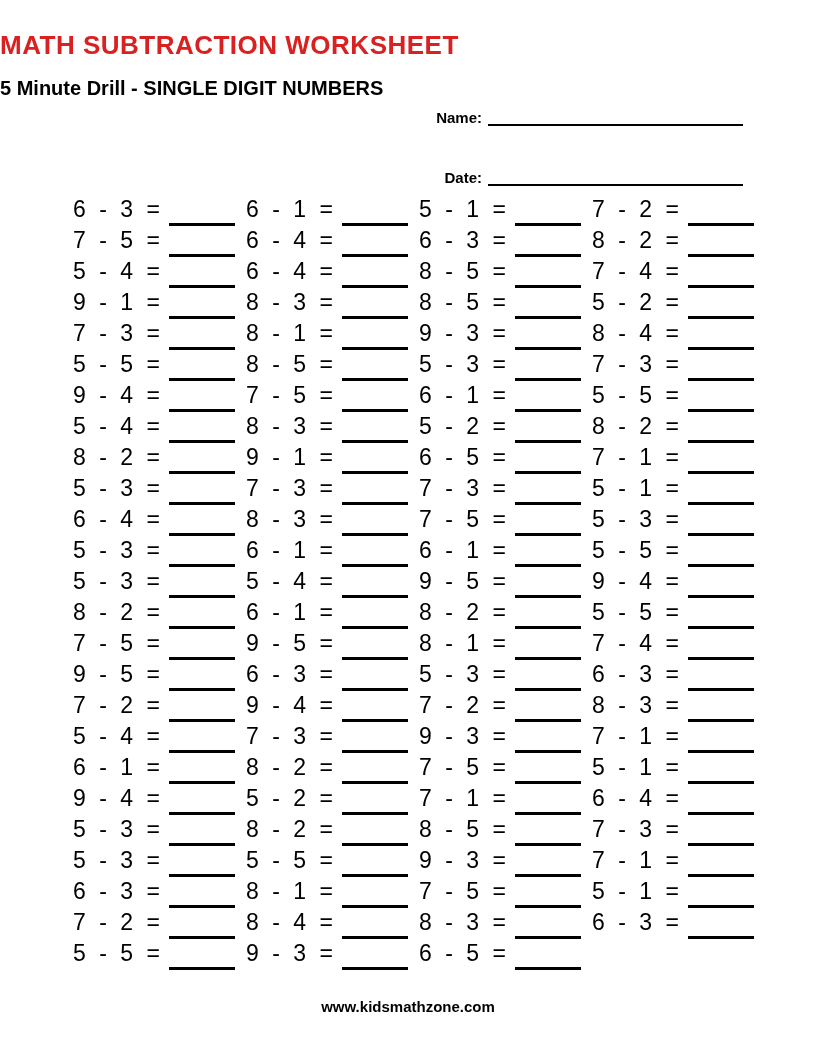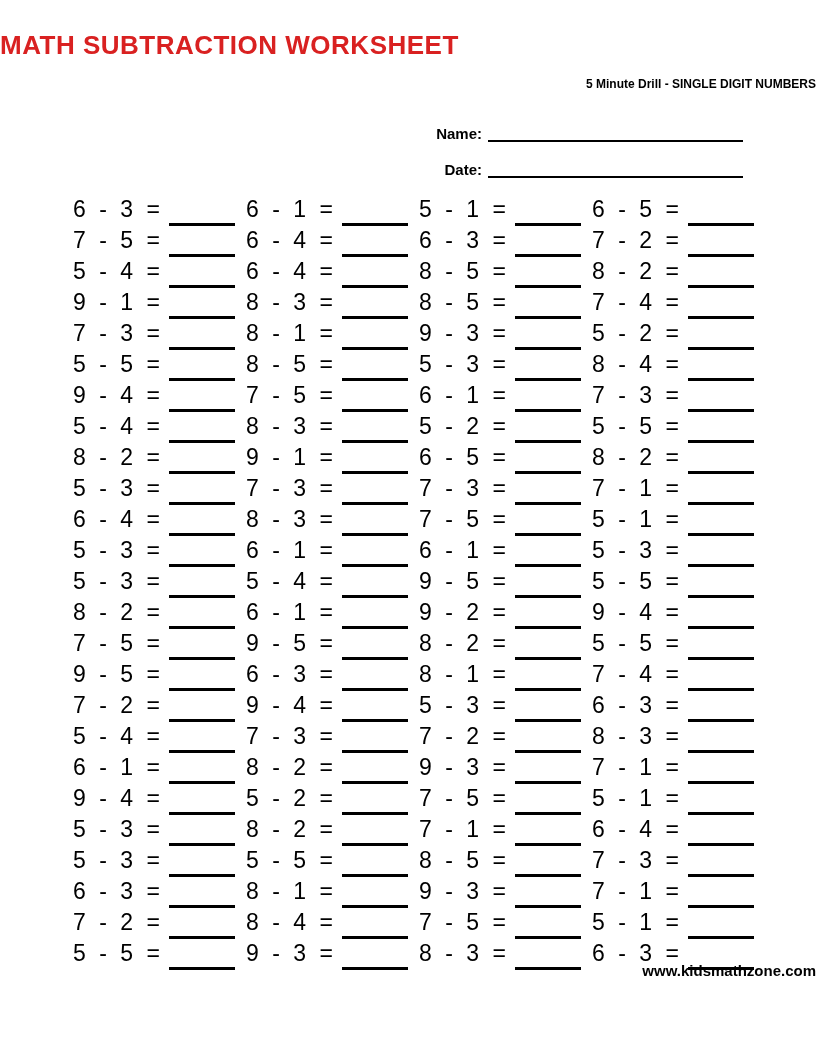--- a/index.html
+++ b/index.html
@@ -21,34 +21,34 @@
     font-size: 26px;
     font-weight: 700;
     letter-spacing: 0.5px;
     margin: 0;
   }
   .page-subtitle {
     position: absolute;
     top: 77px;
     left: 0;
     width: 100%;
-    text-align: right;
-    font-size: 12px;
+    text-align: left;
+    font-size: 20px;
     font-weight: 700;
     margin: 0;
     color: #000;
   }
   .field-row {
     position: absolute;
     right: 73px;
     display: flex;
     align-items: flex-end;
   }
-  .field-row.name-row { top: 120px; }
-  .field-row.date-row { top: 156px; }
+  .field-row.name-row { top: 104px; }
+  .field-row.date-row { top: 164px; }
   .field-label {
     font-size: 15px;
     font-weight: 600;
     padding-right: 6px;
   }
   .write-line {
     width: 255px;
     height: 20px;
     border-bottom: 2px solid #000;
   }
@@ -74,24 +74,24 @@
     white-space: pre;
   }
   .answer-blank {
     width: 66px;
     height: 27px;
     margin-left: 8px;
     border-bottom: 3px solid #000;
   }
   .page-footer {
     position: absolute;
-    top: 962px;
+    top: 998px;
     left: 0;
     width: 100%;
-    text-align: right;
+    text-align: center;
     font-size: 15px;
     font-weight: 700;
     margin: 0;
   }
 </style>
 </head>
 <body>
 
 <div>
 
@@ -356,24 +356,20 @@
       </div>
       <div class="problem">
         <span class="expr">6 - 1 =</span>
         <span class="answer-blank"></span>
       </div>
       <div class="problem">
         <span class="expr">9 - 5 =</span>
         <span class="answer-blank"></span>
       </div>
       <div class="problem">
-        <span class="expr">9 - 2 =</span>
-        <span class="answer-blank"></span>
-      </div>
-      <div class="problem">
         <span class="expr">8 - 2 =</span>
         <span class="answer-blank"></span>
       </div>
       <div class="problem">
         <span class="expr">8 - 1 =</span>
         <span class="answer-blank"></span>
       </div>
       <div class="problem">
         <span class="expr">5 - 3 =</span>
         <span class="answer-blank"></span>

